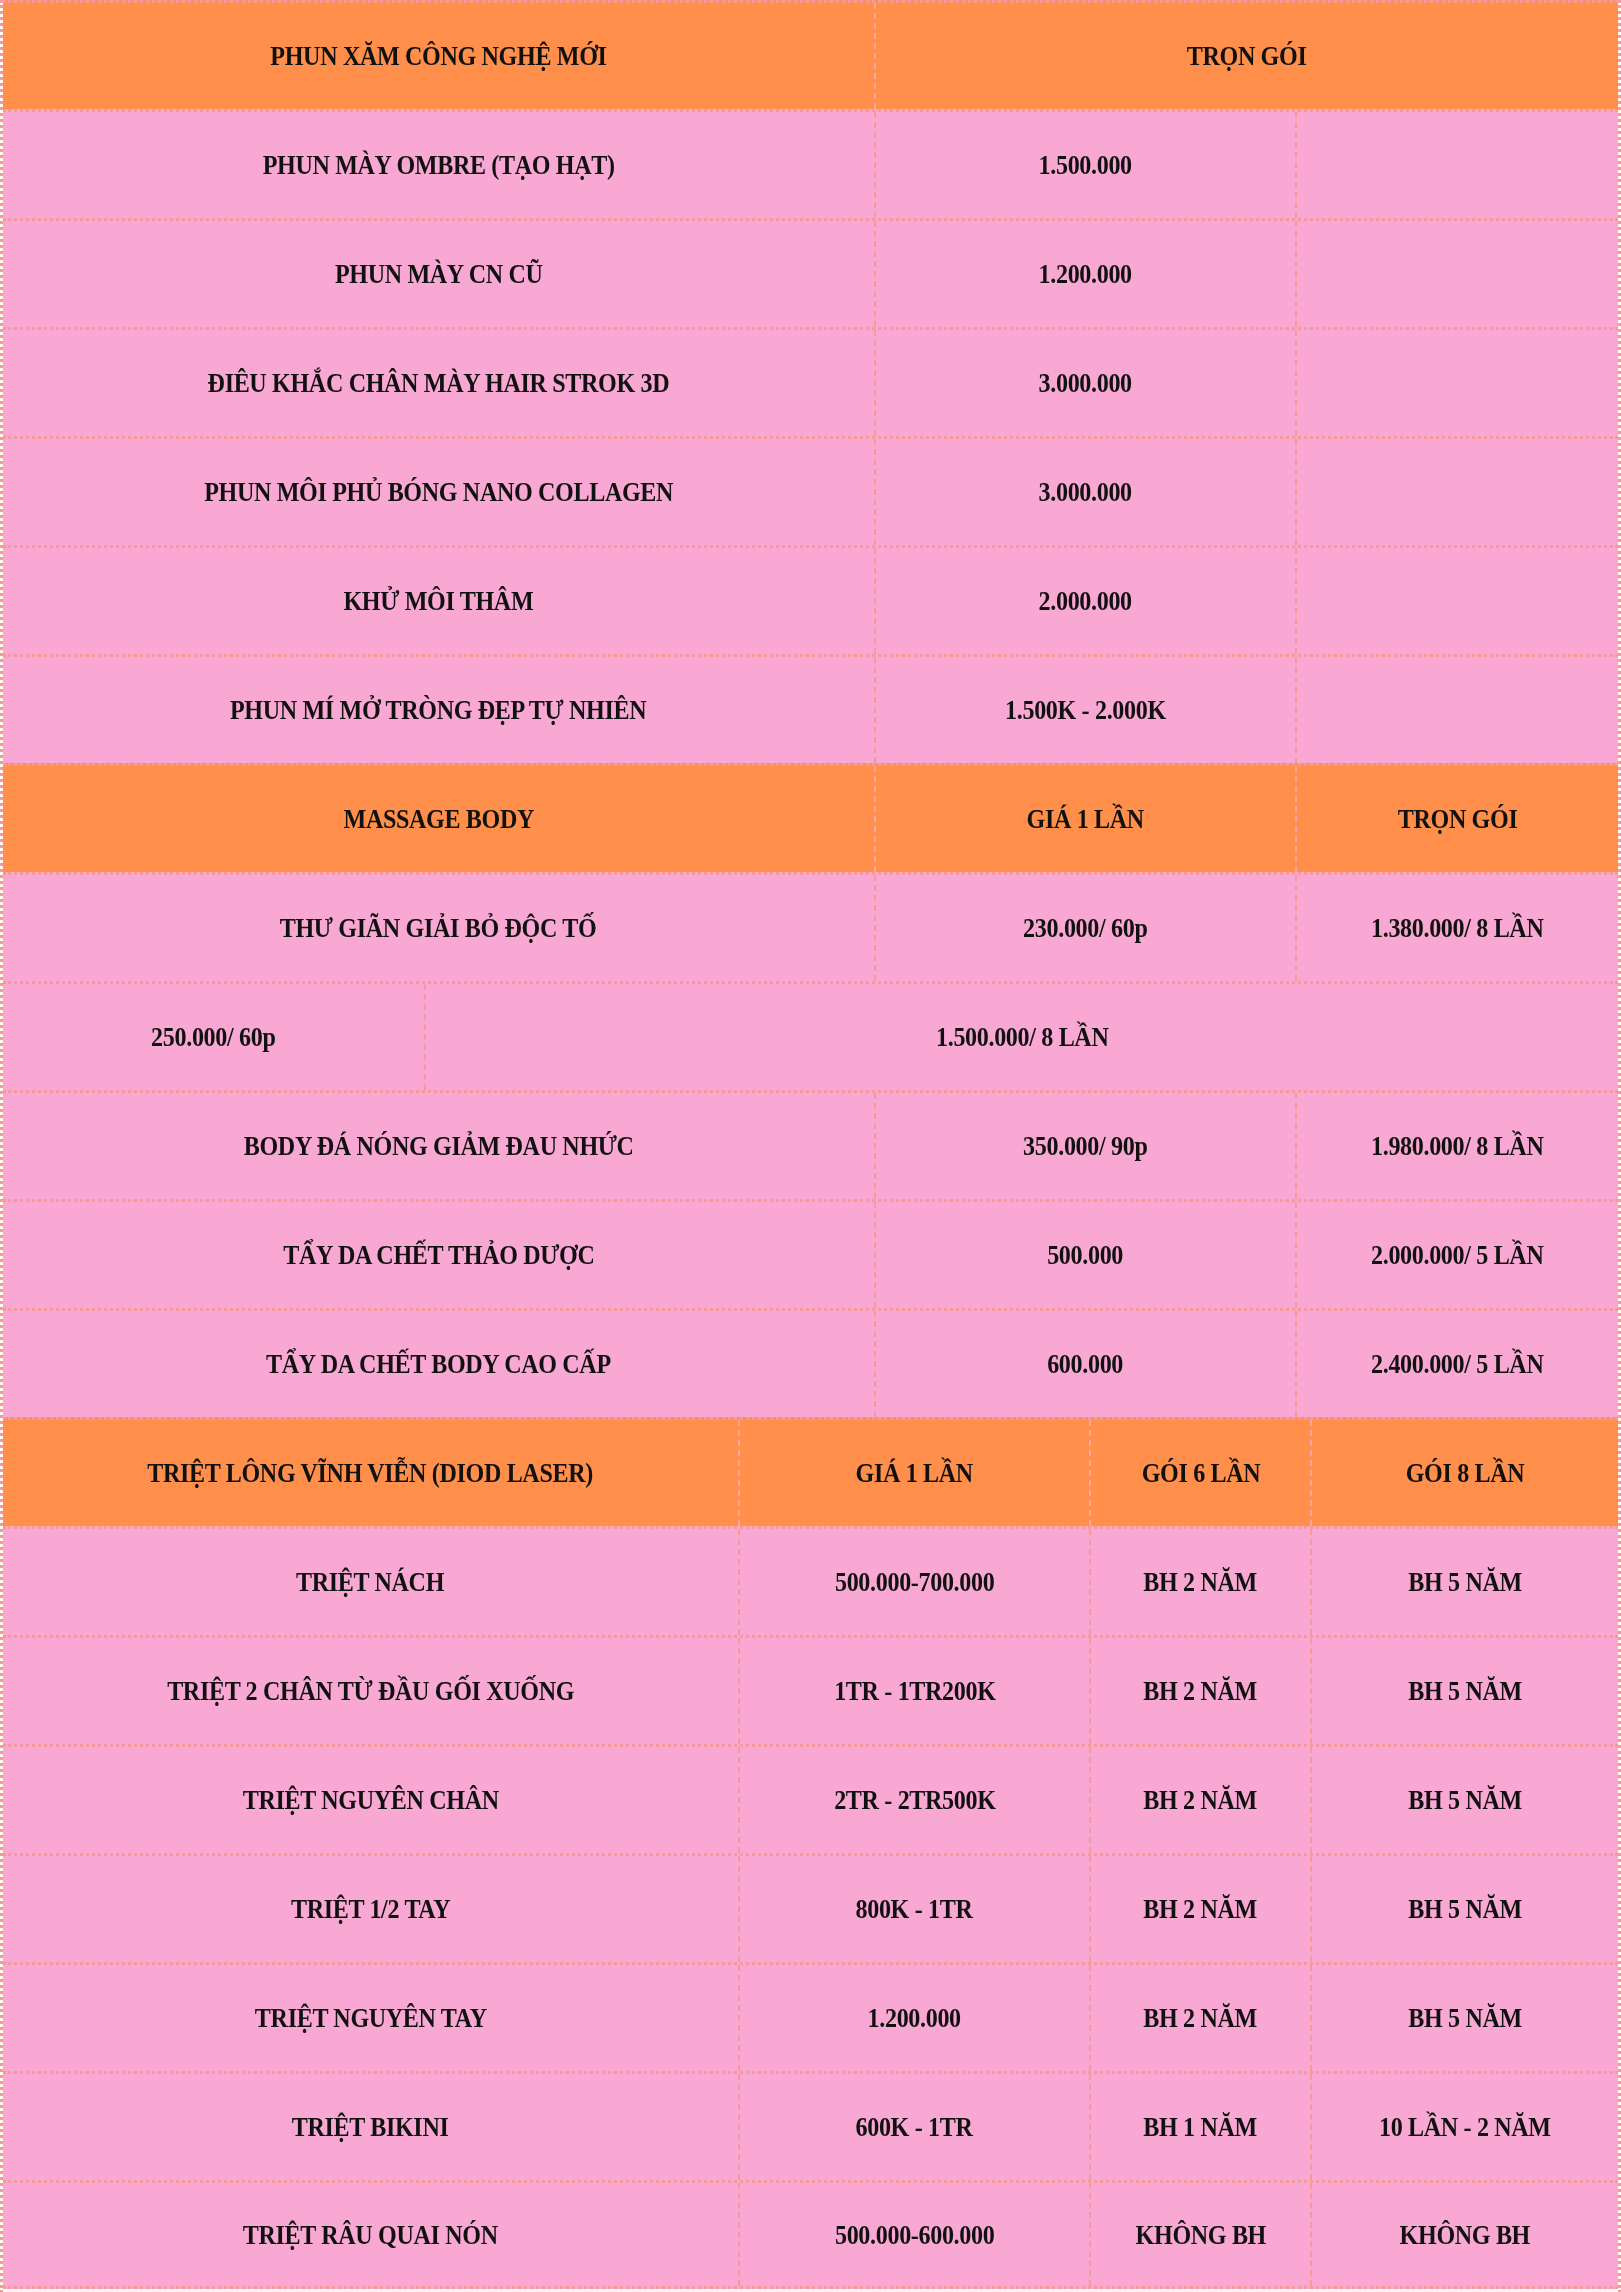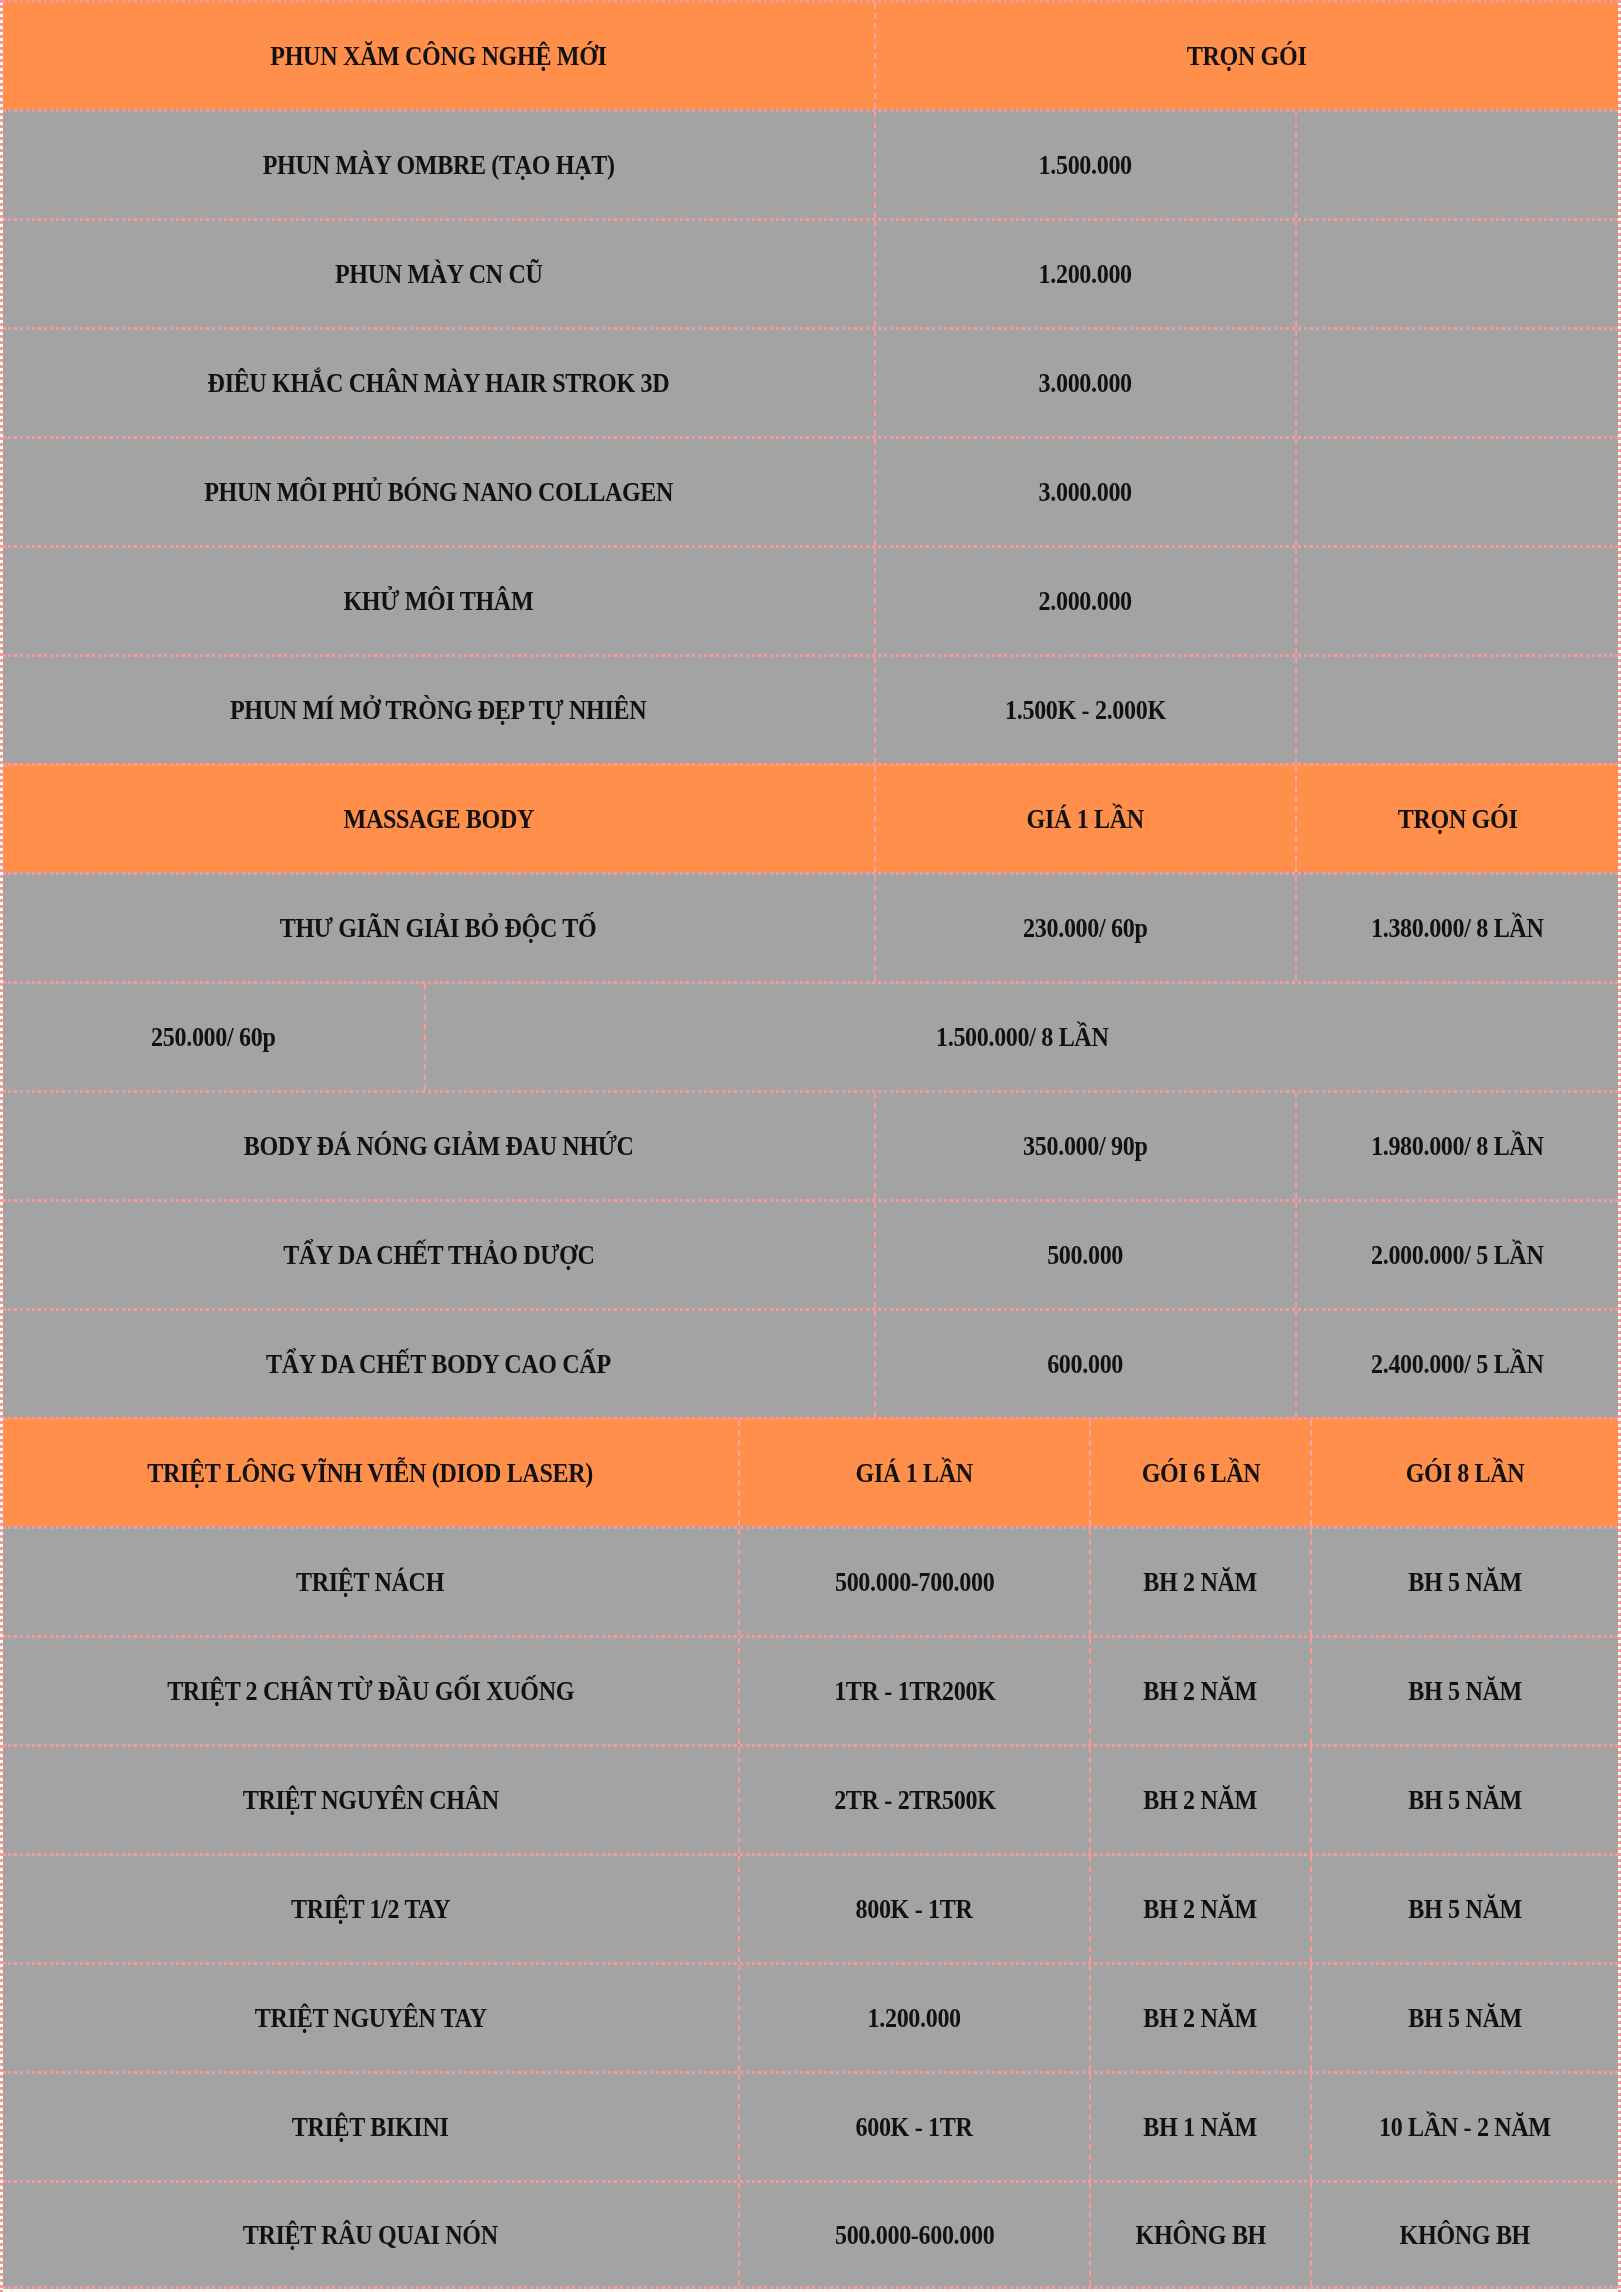--- a/index.html
+++ b/index.html
@@ -24,21 +24,21 @@
     .section { width: 100%; }
     .row {
       display: flex;
       height: 109px;
       box-sizing: border-box;
       border-top: 3.6px dotted #F59A9A;
     }
     .row:last-child { border-bottom: 0; justify-content: flex-end; }
     .section:last-child .row:last-child { border-bottom: 3.6px dotted #F59A9A; height: 109px; }
     .row.header { background: #FF8F4A; }
-    .row.body { background: #a3a3a3; }
+    .row.body { background: #f9a8d4; }
     .cell {
       display: flex;
       align-items: center;
       justify-content: center;
       text-align: center;
       box-sizing: border-box;
       font-weight: bold;
       font-size: 28px;
       color: #111111;
       letter-spacing: -0.4px;

